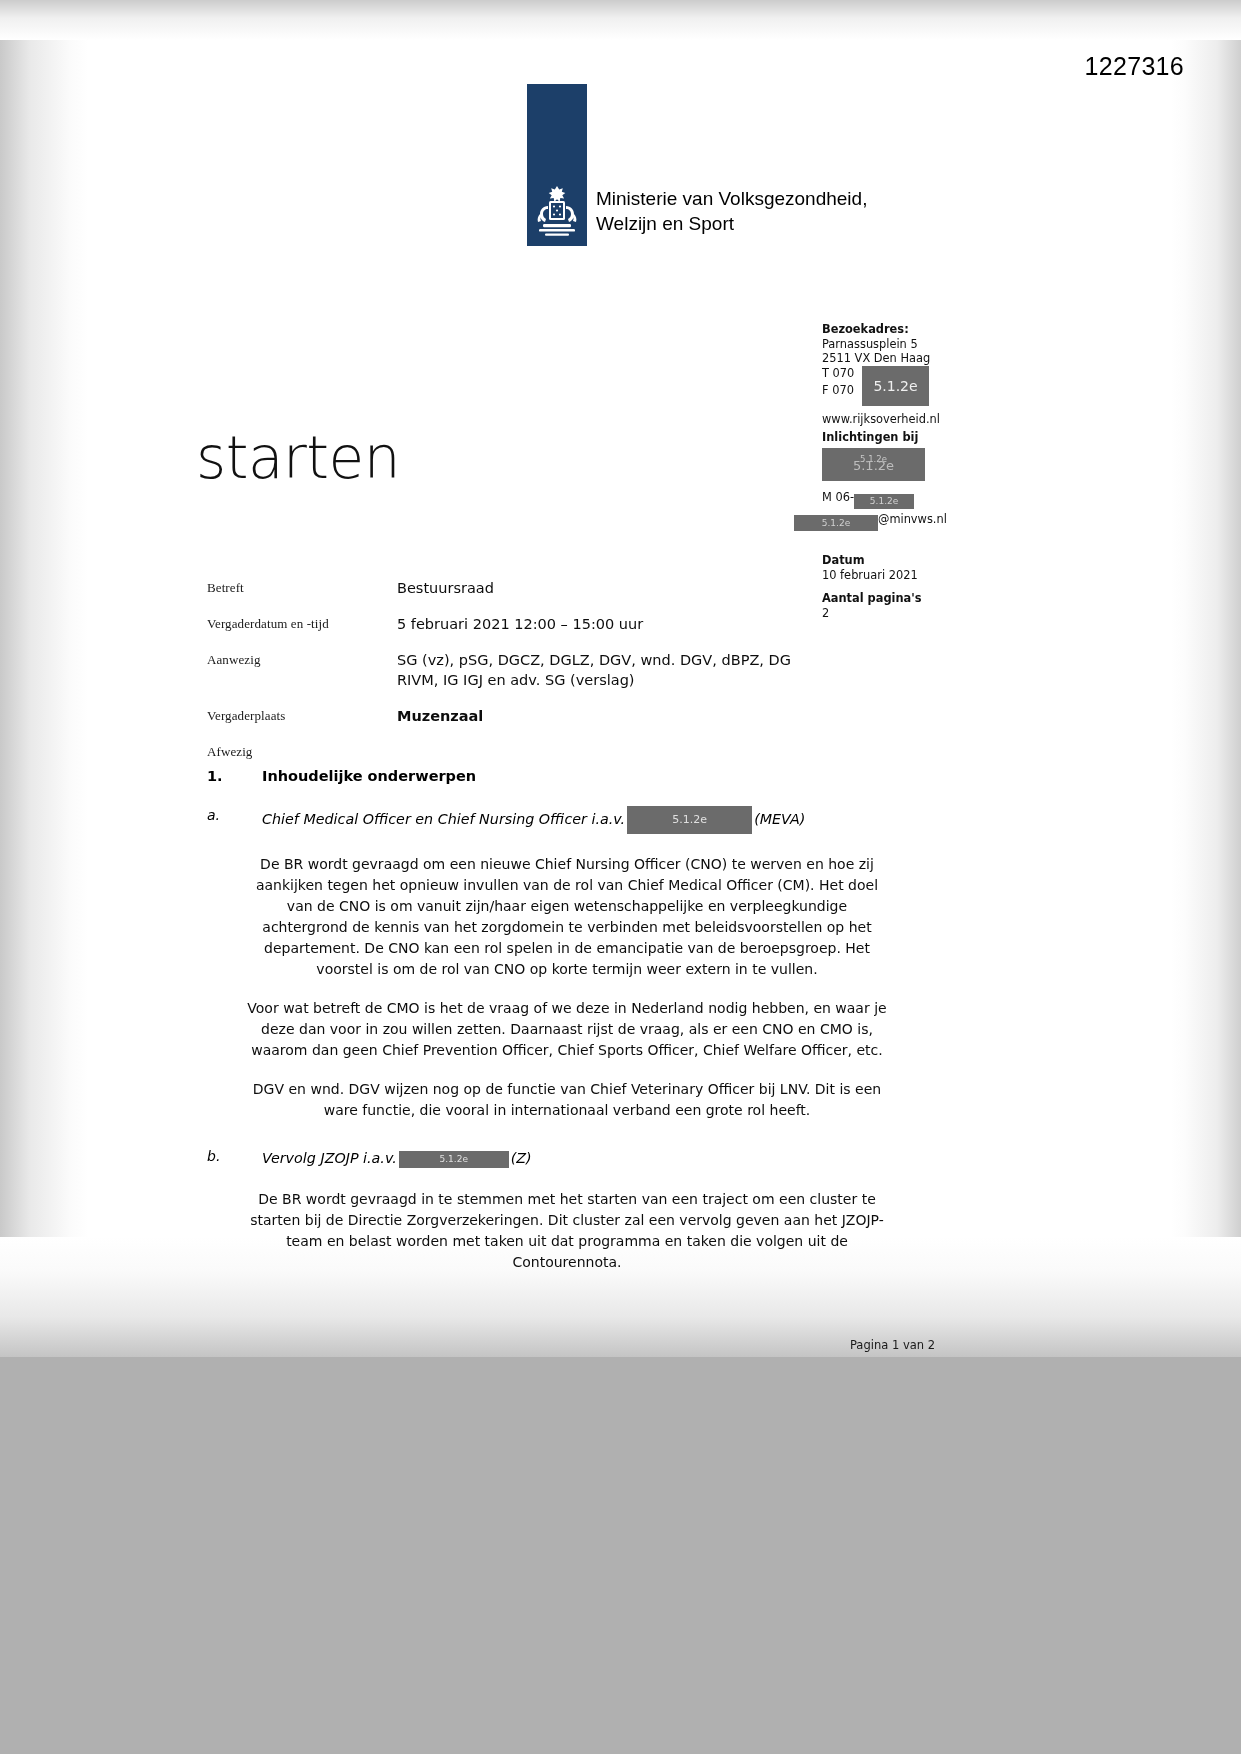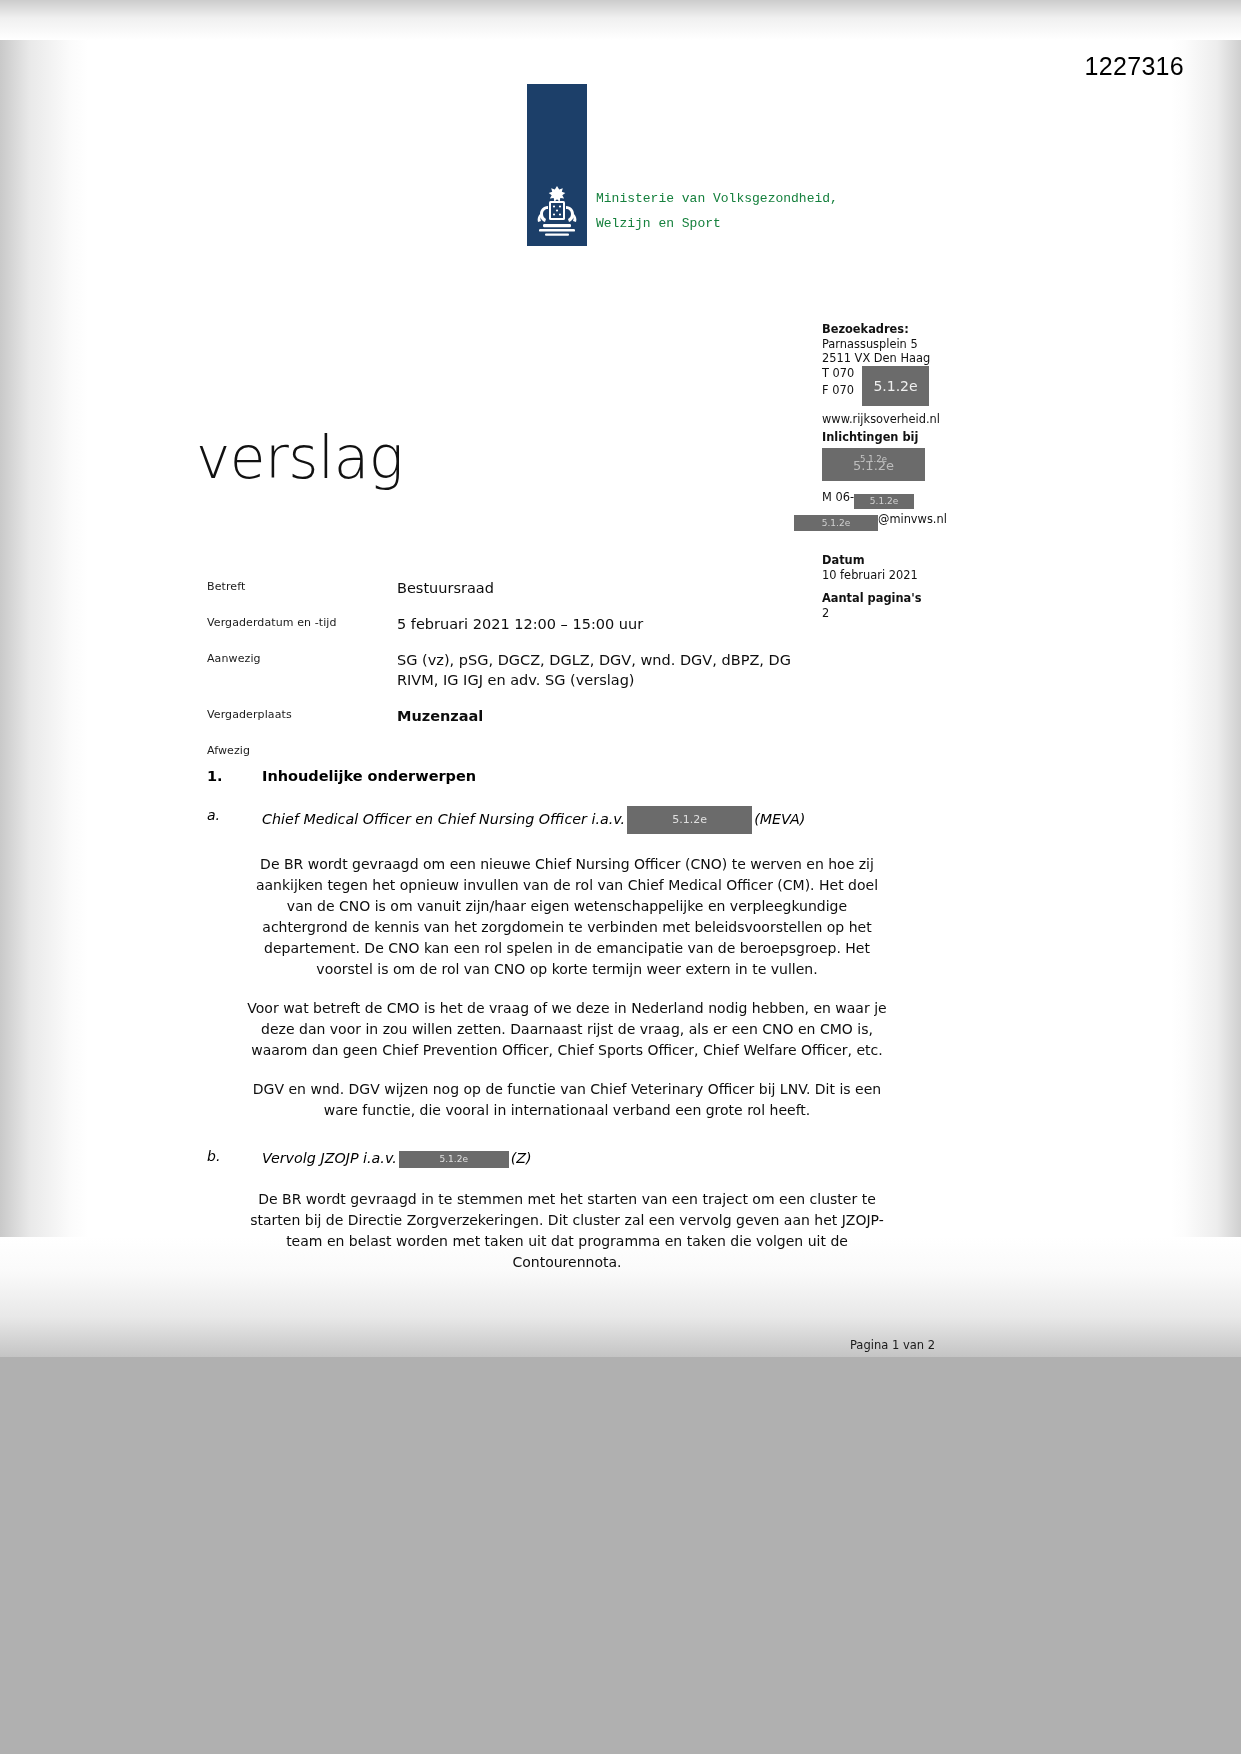--- a/index.html
+++ b/index.html
@@ -68,24 +68,24 @@
     position: absolute;
     left: 527px;
     top: 180px;
     width: 60px;
     height: 62px;
   }
   .logo-text {
     position: absolute;
     left: 596px;
     top: 186px;
-    font-family: Liberation Mono, monospace;
-    font-size: 13px;
+    font-family: Liberation Sans, sans-serif;
+    font-size: 19px;
     line-height: 25px;
-    color: #15803d;
+    color: #000000;
     white-space: nowrap;
   }
 
   
   .verslag-title {
     position: absolute;
     left: 196px;
     top: 424px;
     font-family: "DejaVu Sans", sans-serif;
     font-weight: 300;
@@ -181,23 +181,24 @@
     left: 207px;
     top: 578px;
     width: 620px;
     font-family: "DejaVu Sans", sans-serif;
   }
   .meta-row { position: relative; margin-bottom: 16px; }
   .meta-label {
     position: absolute;
     left: 0; top: 2px;
     width: 180px;
-    font-size: 11px;
+    font-size: 13px;
     color: #1a1a1a;
     letter-spacing: 0.1px;
+    font-family: Liberation Serif, serif;
   }
   .meta-value {
     margin-left: 190px;
     font-size: 14.5px;
     line-height: 20px;
     color: #0d0d0d;
   }
   .meta-value.bold { font-weight: bold; }
 
   
@@ -303,21 +304,21 @@
         <circle cx="27" cy="34.5" r="1.1"></circle>
         <circle cx="33" cy="34.5" r="1.1"></circle>
       </g>
     </svg>
   </div>
   <div class="logo-text">
     <div>Ministerie van Volksgezondheid,</div>
     <div>Welzijn en Sport</div>
   </div>
 
-  <div class="verslag-title">verslag</div>
+  <div class="verslag-title">starten</div>
 
   <div class="rightcol">
 
     <div>
       <div class="bold">Bezoekadres:</div>
       <div>Parnassusplein 5</div>
       <div>2511 VX Den Haag</div>
       <div class="tf-wrap">
         <span class="tf-label">T 070</span>
         <span class="tf-label2">F 070</span>

